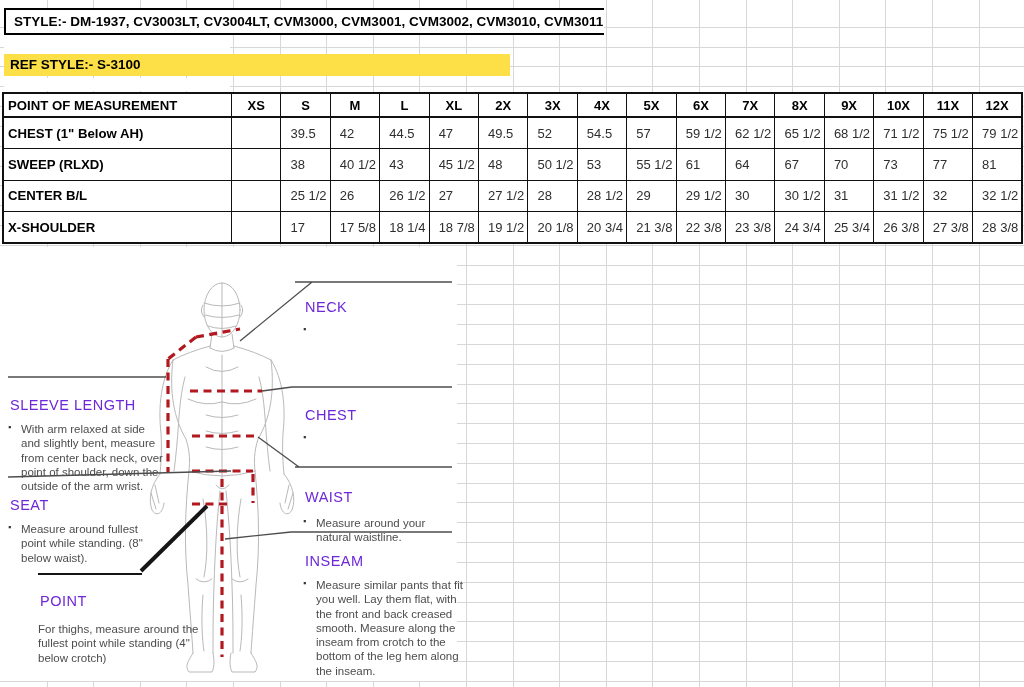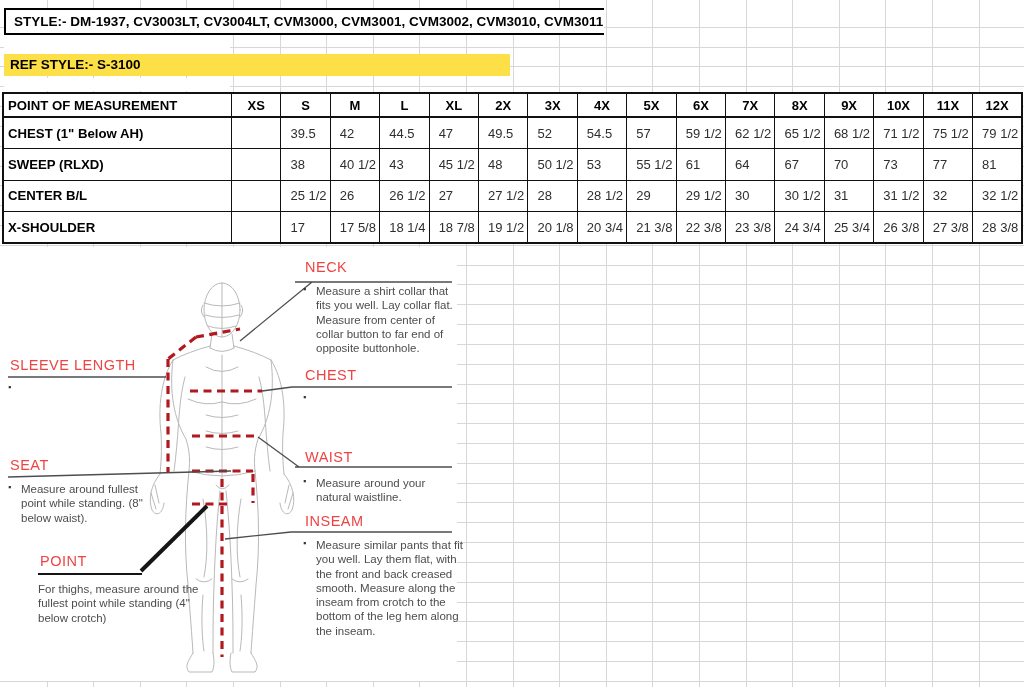--- a/index.html
+++ b/index.html
@@ -45,21 +45,21 @@
   
   .diagram{position:absolute;left:0;top:247px;width:457px;height:434px;background:#fff;z-index:3;}
   .diagram svg{position:absolute;left:0;top:0;}
   .f{fill:none;stroke:var(--figure);stroke-width:1;stroke-linecap:round;stroke-linejoin:round;}
   .m{fill:none;stroke:var(--measure);stroke-width:3.2;stroke-dasharray:8 5.5;stroke-linecap:butt;}
   .c{fill:none;stroke:#4d4d4d;stroke-width:1.3;}
   .tcall{fill:none;stroke:#151515;stroke-width:4;}
   .trule{fill:none;stroke:#151515;stroke-width:2;}
   .gblock{position:absolute;z-index:4;}
   .gtitle{
-    font-size:14.5px;letter-spacing:.5px;color:#ef4444;white-space:nowrap;margin-left:2px;
+    font-size:14.5px;letter-spacing:.5px;color:#6d28d9;white-space:nowrap;margin-left:2px;margin-top:40px;
   }
   .gdesc{
     position:relative;margin-top:9px;font-size:11.5px;line-height:1.24;color:#4d4d4d;
   }
   .gdesc.bulleted{padding-left:13px;}
   .gb{position:absolute;left:0;top:0;font-size:9px;color:#333;}
 </style>
 </head>
 <body style="--measure: #b2181f; --figure: #b9b9b9;">
 
@@ -235,38 +235,38 @@
       <path class="c" d="M225,292 L291,285 M291,285 H452"></path>
       <path class="c" d="M8,230 L231,224"></path>
       <path class="c" d="M8,130 H166"></path>
       <path class="trule" d="M38,327 H142"></path>
       <path class="tcall" d="M141,324 L207,259"></path>
     </g>
   </svg>
 
   <div class="gblock" style="left:303px;top:12px;width:155px;">
     <div class="gtitle">NECK</div>
-    <div class="gdesc bulleted"><span class="gb">▪</span><span>Measure a shirt collar that fits you well. Lay collar flat. Measure from center of collar button to far end of opposite buttonhole.</span></div>
+    <div class="gdesc bulleted"><span class="gb">▪</span></div>
   </div>
   <div class="gblock" style="left:303px;top:120px;width:155px;">
     <div class="gtitle">CHEST</div>
     <div class="gdesc bulleted"><span class="gb">▪</span></div>
   </div>
   <div class="gblock" style="left:303px;top:202px;width:155px;">
     <div class="gtitle">WAIST</div>
     <div class="gdesc bulleted" style="margin-top:11px;"><span class="gb">▪</span><span>Measure around your natural waistline.</span></div>
   </div>
   <div class="gblock" style="left:303px;top:266px;width:160px;">
     <div class="gtitle">INSEAM</div>
     <div class="gdesc bulleted"><span class="gb">▪</span><span>Measure similar pants that fit you well. Lay them flat, with the front and back creased smooth. Measure along the inseam from crotch to the bottom of the leg hem along the inseam.</span></div>
   </div>
 
   <div class="gblock" style="left:8px;top:110px;width:158px;">
     <div class="gtitle">SLEEVE LENGTH</div>
-    <div class="gdesc bulleted"><span class="gb">▪</span></div>
+    <div class="gdesc bulleted"><span class="gb">▪</span><span>With arm relaxed at side and slightly bent, measure from center back neck, over point of shoulder, down the outside of the arm wrist.</span></div>
   </div>
   <div class="gblock" style="left:8px;top:210px;width:150px;">
     <div class="gtitle">SEAT</div>
     <div class="gdesc bulleted"><span class="gb">▪</span><span>Measure around fullest point while standing. (8" below waist).</span></div>
   </div>
   <div class="gblock" style="left:38px;top:306px;width:168px;">
     <div class="gtitle">POINT</div>
     <div class="gdesc" style="margin-top:13px;"><span>For thighs, measure around the fullest point while standing (4" below crotch)</span></div>
   </div>
 </div>

